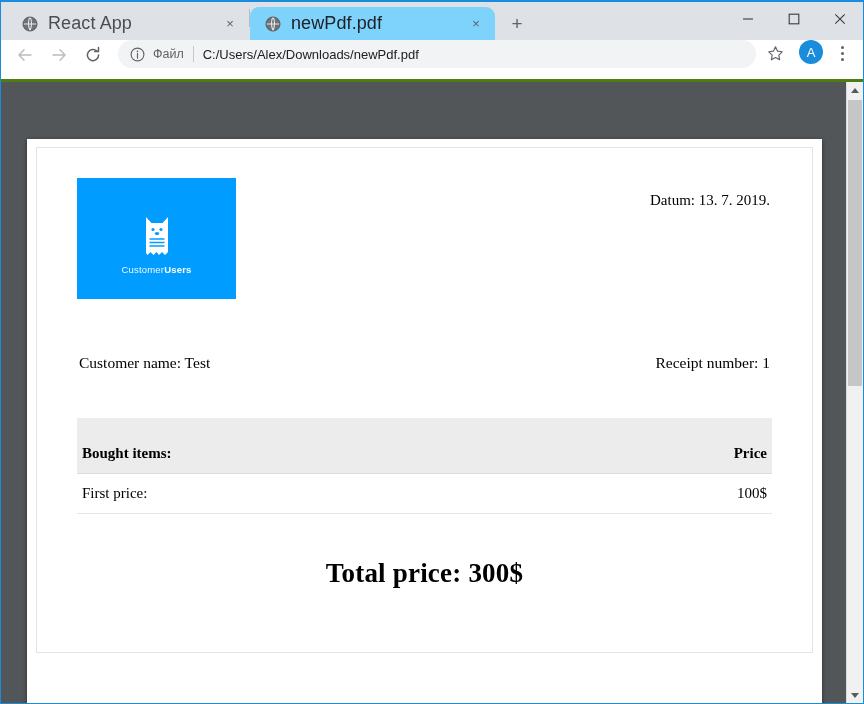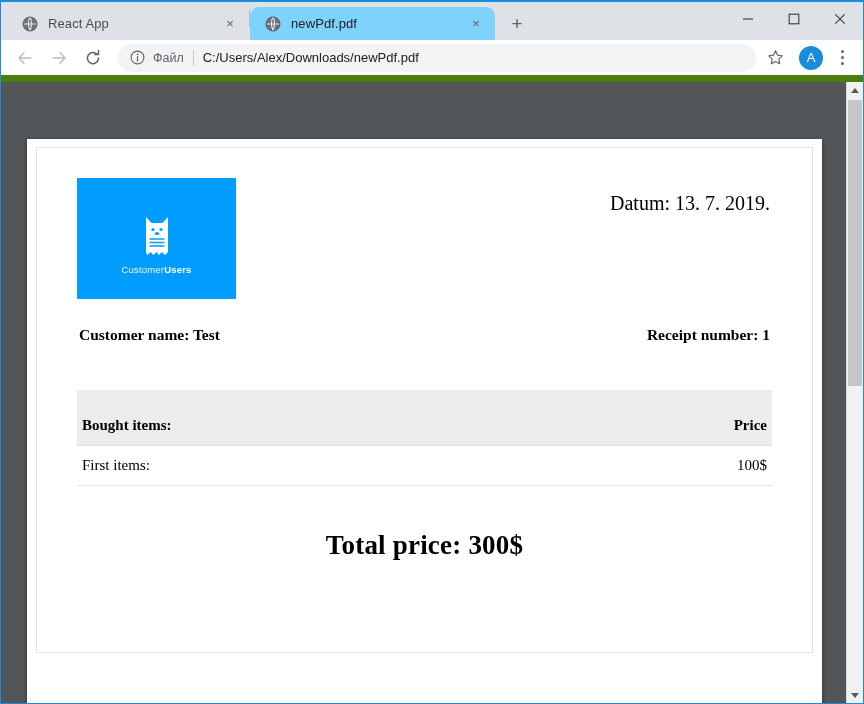--- a/index.html
+++ b/index.html
@@ -56,21 +56,21 @@
     width: 17px; height: 17px;
     margin-right: 10px;
     flex: 0 0 auto;
     display: flex; align-items: center; justify-content: center;
   }
   .tab .tab-title {
     flex: 1 1 auto;
     white-space: nowrap;
     overflow: hidden;
     text-overflow: ellipsis;
-    font-size: 13px;
+    font-size: 18px;
     letter-spacing: .1px;
   }
   .tab .tab-close {
     width: 18px; height: 18px;
     flex: 0 0 auto;
     display: flex; align-items: center; justify-content: center;
     color: #5f6368;
     font-size: 13px;
     line-height: 1;
   }
@@ -101,23 +101,22 @@
     width: 46px; height: 34px;
     display: flex; align-items: center; justify-content: center;
     color: #3b3b3b;
   }
 
   
   .toolbar {
     height: 42px;
     background: #ffffff;
     display: flex;
-    align-items: center;
     padding: 0 9px;
-    border-bottom: 7px solid #4d7c0f;
+    border-bottom: 3px solid #4d7c0f;
   }
   .navbtn {
     width: 30px; height: 30px;
     margin-right: 4px;
     display: flex; align-items: center; justify-content: center;
     color: #5f6368;
     border-radius: 50%;
   }
   .navbtn.disabled { color: #b9bdc1; }
 
@@ -248,34 +247,33 @@
     text-align: center;
     font-family: "Liberation Sans", sans-serif;
     font-size: 9.5px;
     color: #ffffff;
     letter-spacing: .2px;
   }
   .logo-text b { font-weight: 700; }
   .logo-text span { font-weight: 400; opacity: .93; }
 
   .datum {
-    font-size: 20px;
+    font-size: 15px;
     padding-top: 14px;
     padding-right: 2px;
     white-space: nowrap;
   }
 
   .row-meta {
     display: flex;
     justify-content: space-between;
     align-items: baseline;
-    margin-top: 27px;
+    margin-top: 55px;
     font-size: 15.5px;
     padding: 0 2px;
-    font-weight: bold;
   }
 
   .items-table {
     width: 100%;
     border-collapse: collapse;
     margin-top: 46px;
     font-size: 15px;
   }
   .items-table th {
     background: #ececec;
@@ -466,21 +464,21 @@
 
           <table class="items-table">
             <thead>
               <tr>
                 <th>Bought items:</th>
                 <th class="price">Price</th>
               </tr>
             </thead>
             <tbody>
               <tr>
-                <td>First items:</td>
+                <td>First price:</td>
                 <td class="price">100$</td>
               </tr>
             </tbody>
           </table>
 
           <div class="total">Total price: 300$</div>
 
         </div>
       </div>
     </div>

